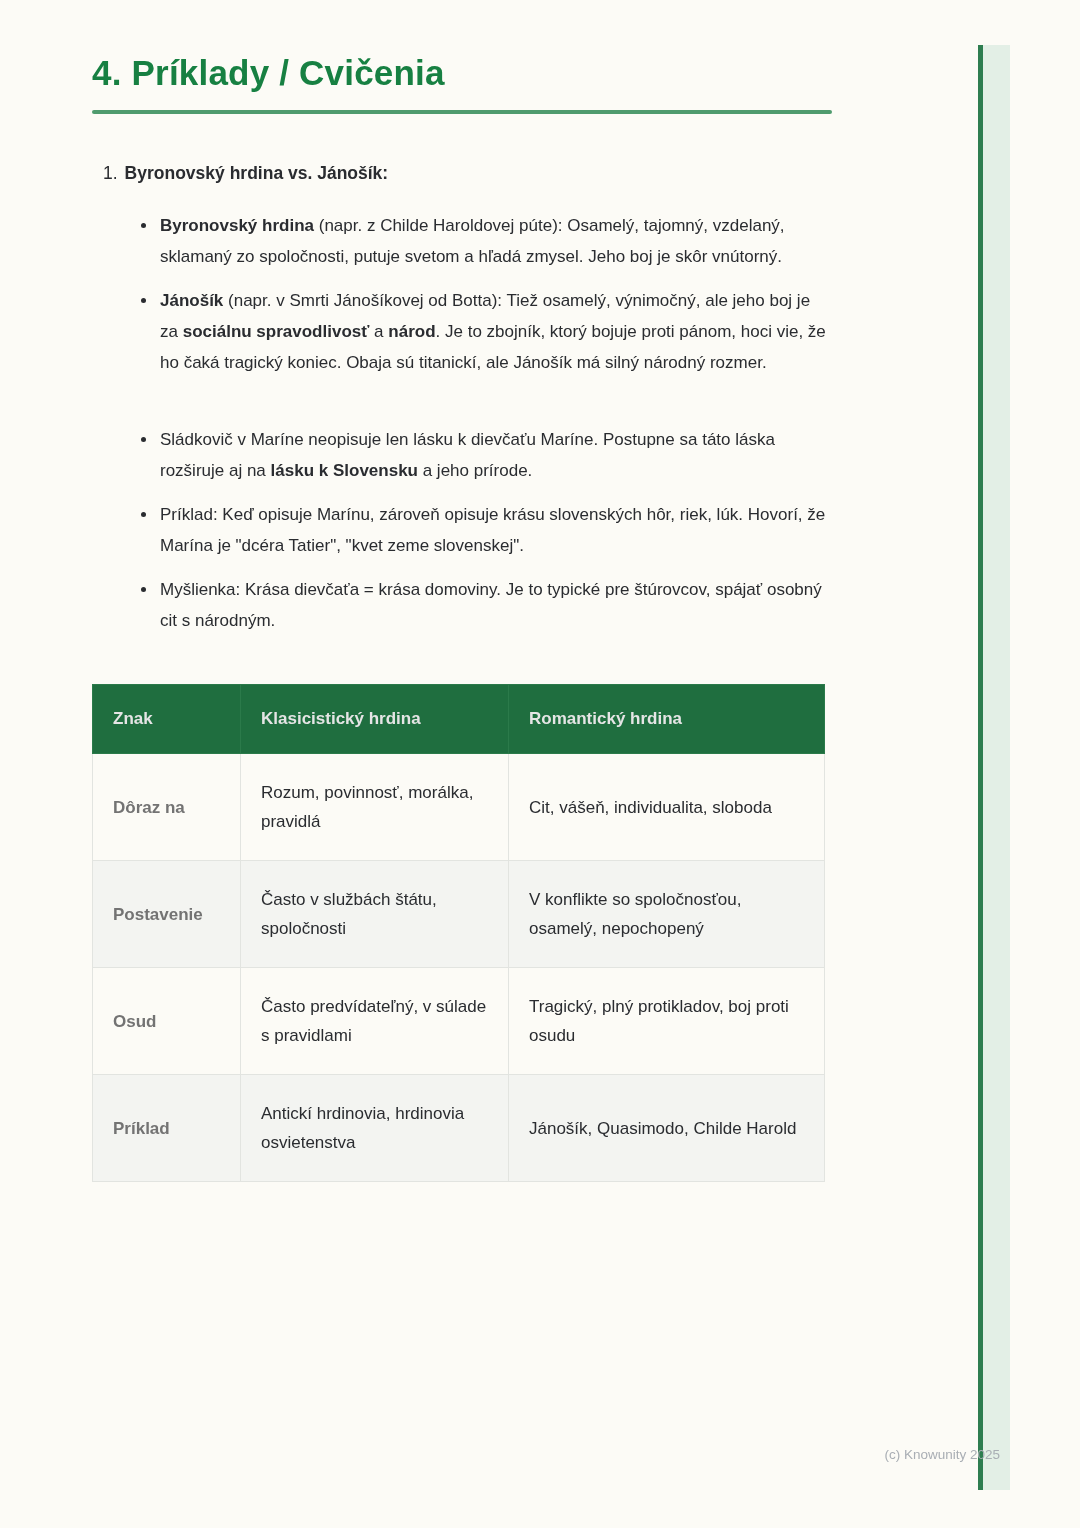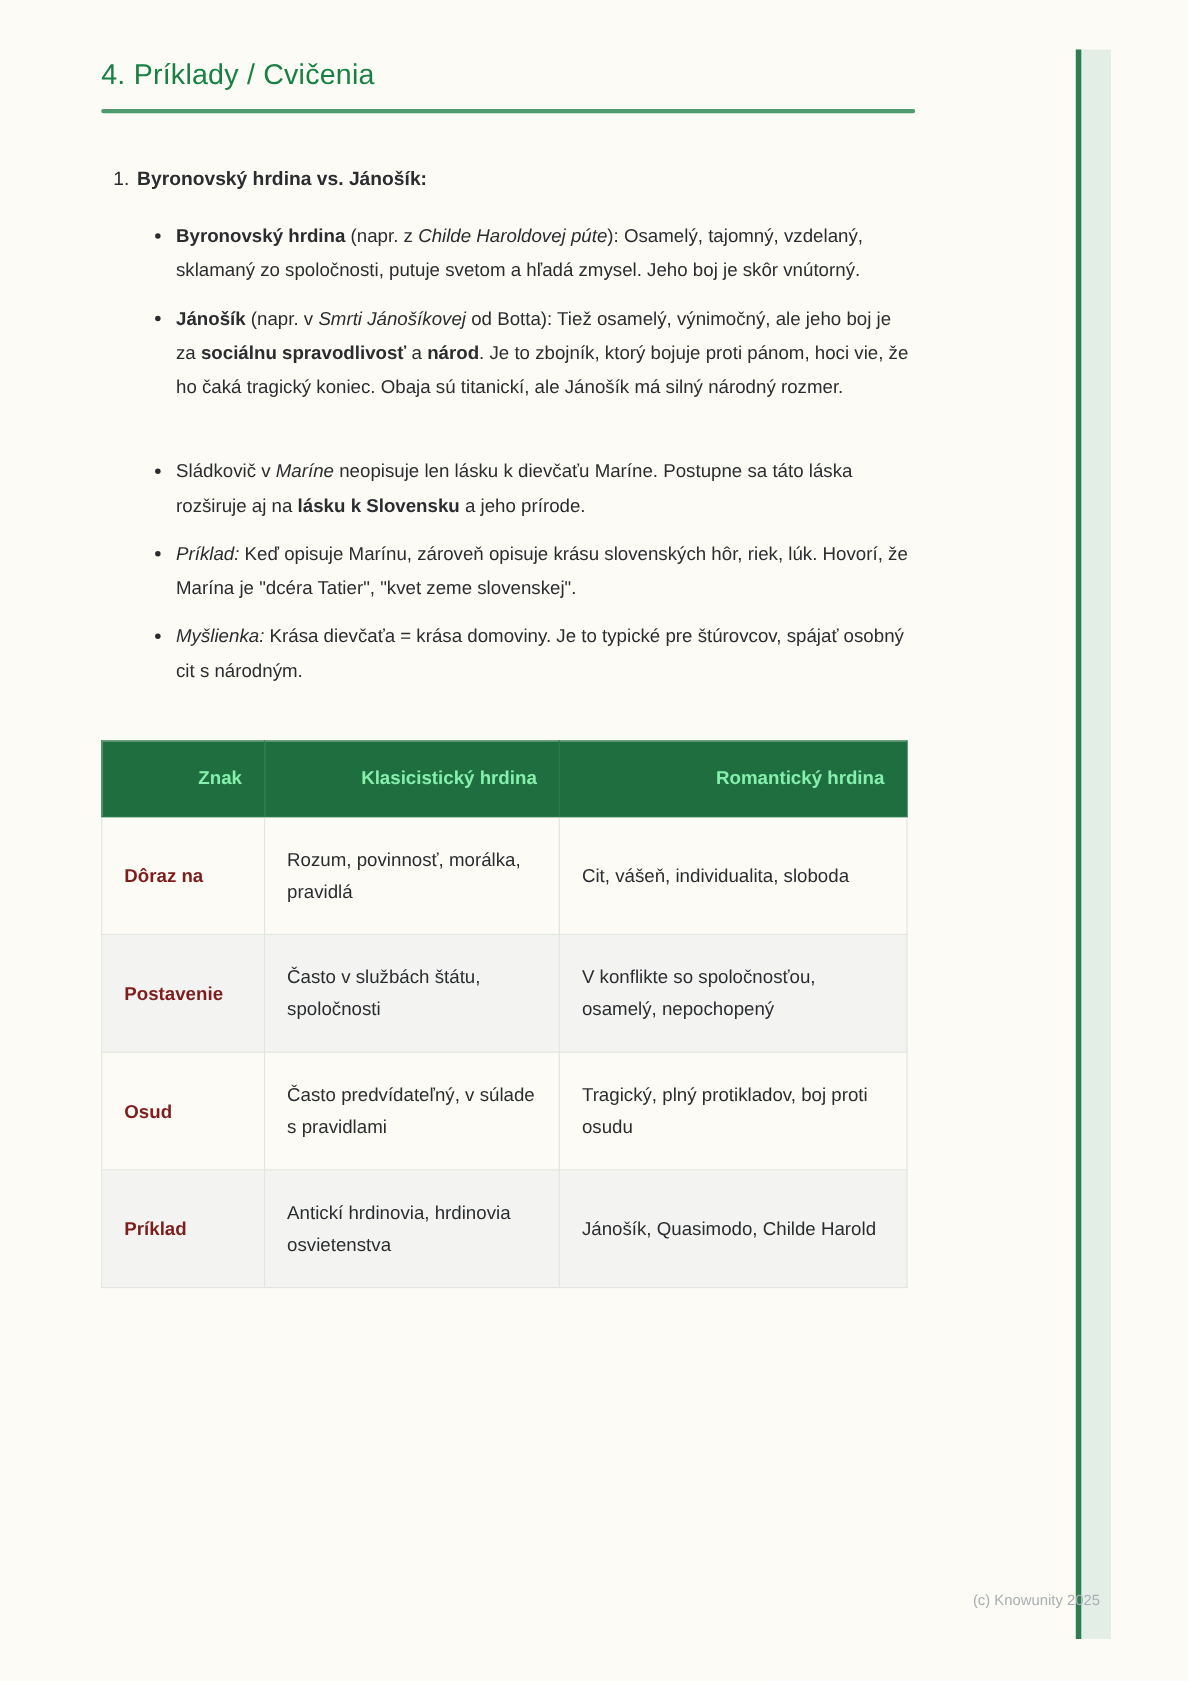--- a/index.html
+++ b/index.html
@@ -39,23 +39,23 @@
     border-left:5px solid var(--strip-line);
   }
   .content{
     position:absolute;
     left:92px;
     top:52px;
     width:740px;
   }
   h1.page-title{
     margin:0;
-    font-size:26px;
+    font-size:35px;
     line-height:1.2;
-    font-weight:400;
+    font-weight:700;
     color:var(--title-green);
     letter-spacing:0.2px;
   }
   .title-rule{
     margin-top:16px;
     height:4px;
     width:100%;
     background:var(--rule-green);
     border-radius:2px;
   }
@@ -87,50 +87,50 @@
   }
   ul.bullets li{
     font-size:17px;
     line-height:31px;
     padding-left:2px;
   }
   ul.bullets li + li{
     margin-top:13px;
   }
   .b{font-weight:700;}
-  .i{font-style:italic;}
+  .i{}
   table.cmp-table{
     margin-top:48px;
     border-collapse:collapse;
     width:732px;
     font-size:17px;
     table-layout:fixed;
   }
   table.cmp-table col.c1{width:148px;}
   table.cmp-table col.c2{width:268px;}
   table.cmp-table col.c3{width:316px;}
   table.cmp-table thead th{
     background:var(--header-green);
-    color:#86efac;
+    color:#e5e5e5;
     font-weight:700;
-    text-align:right;
+    text-align:left;
     padding:24px 20px;
     border:1px solid var(--header-green-line);
     margin-top:16px;
   }
   table.cmp-table tbody td{
     padding:24px 20px;
     border:1px solid var(--border-gray);
     vertical-align:middle;
     line-height:29px;
     color:var(--text);
   }
   table.cmp-table tbody td.rowlabel{
     font-weight:700;
-    color:#7f1d1d;
+    color:#737373;
   }
   table.cmp-table tbody tr:nth-child(odd){background:var(--page-bg);}
   table.cmp-table tbody tr:nth-child(even){background:var(--row-alt);}
   .footer{
     position:absolute;
     right:80px;
     bottom:66px;
     font-size:13.5px;
     color:var(--muted);
   }

